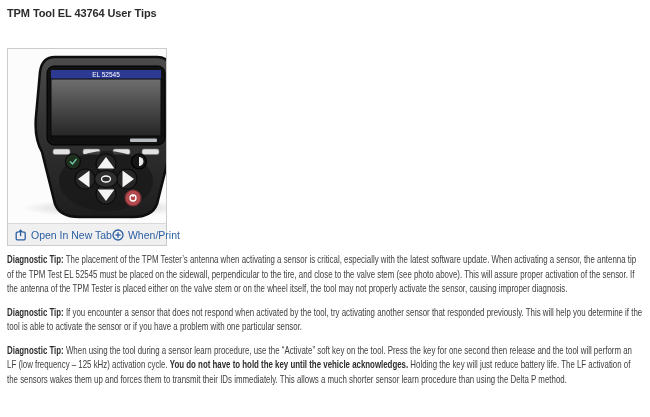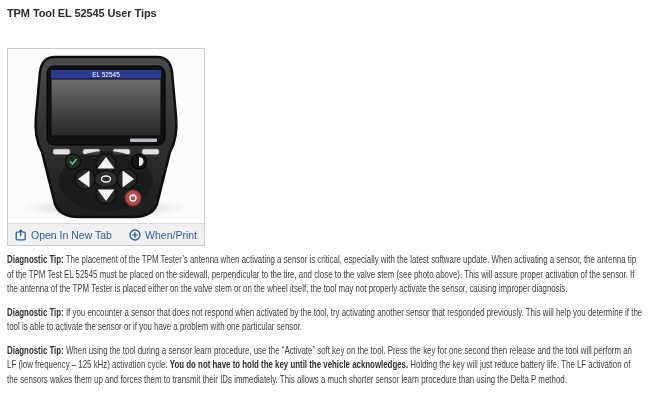--- a/index.html
+++ b/index.html
@@ -12,21 +12,21 @@
     position: relative;
   }
   .page-title {
     position: absolute; left: 7px; top: 7px;
     font-size: 11px; font-weight: bold; color: #2b2b2b;
     letter-spacing: -0.1px;
   }
   
   .img-card {
     position: absolute; left: 7px; top: 48px;
-    width: 198px;
+    width: 160px;
     border: 1px solid #cccccc;
     background: #404040;
   }
   .photo {
     height: 174px; position: relative;
     background: #fcfcfc;
     overflow: hidden;
   }
   .photo-shadow {
     position: absolute; left: 12px; top: 150px; width: 170px; height: 18px;
@@ -55,21 +55,21 @@
     font-size: 10.5px;
     line-height: 14.5px;
     color: #3d3d3d;
   }
   .tips p { margin: 0 0 9px 0; }
   .tips b { color: #2e2e2e; }
 </style>
 </head>
 <body>
 
-<div class="page-title">TPM Tool EL 52545 User Tips</div>
+<div class="page-title">TPM Tool EL 43764 User Tips</div>
 
 <div class="img-card">
   <div class="photo">
     <div class="photo-shadow"></div>
     <svg class="device-svg" width="158" height="166" viewBox="0 0 158 166">
       <defs>
         <linearGradient id="bodyGrad" x1="0" y1="0" x2="0" y2="1">
           <stop offset="0" stop-color="#4c4c4c"></stop>
           <stop offset="0.45" stop-color="#323232"></stop>
           <stop offset="1" stop-color="#1e1e1e"></stop>

